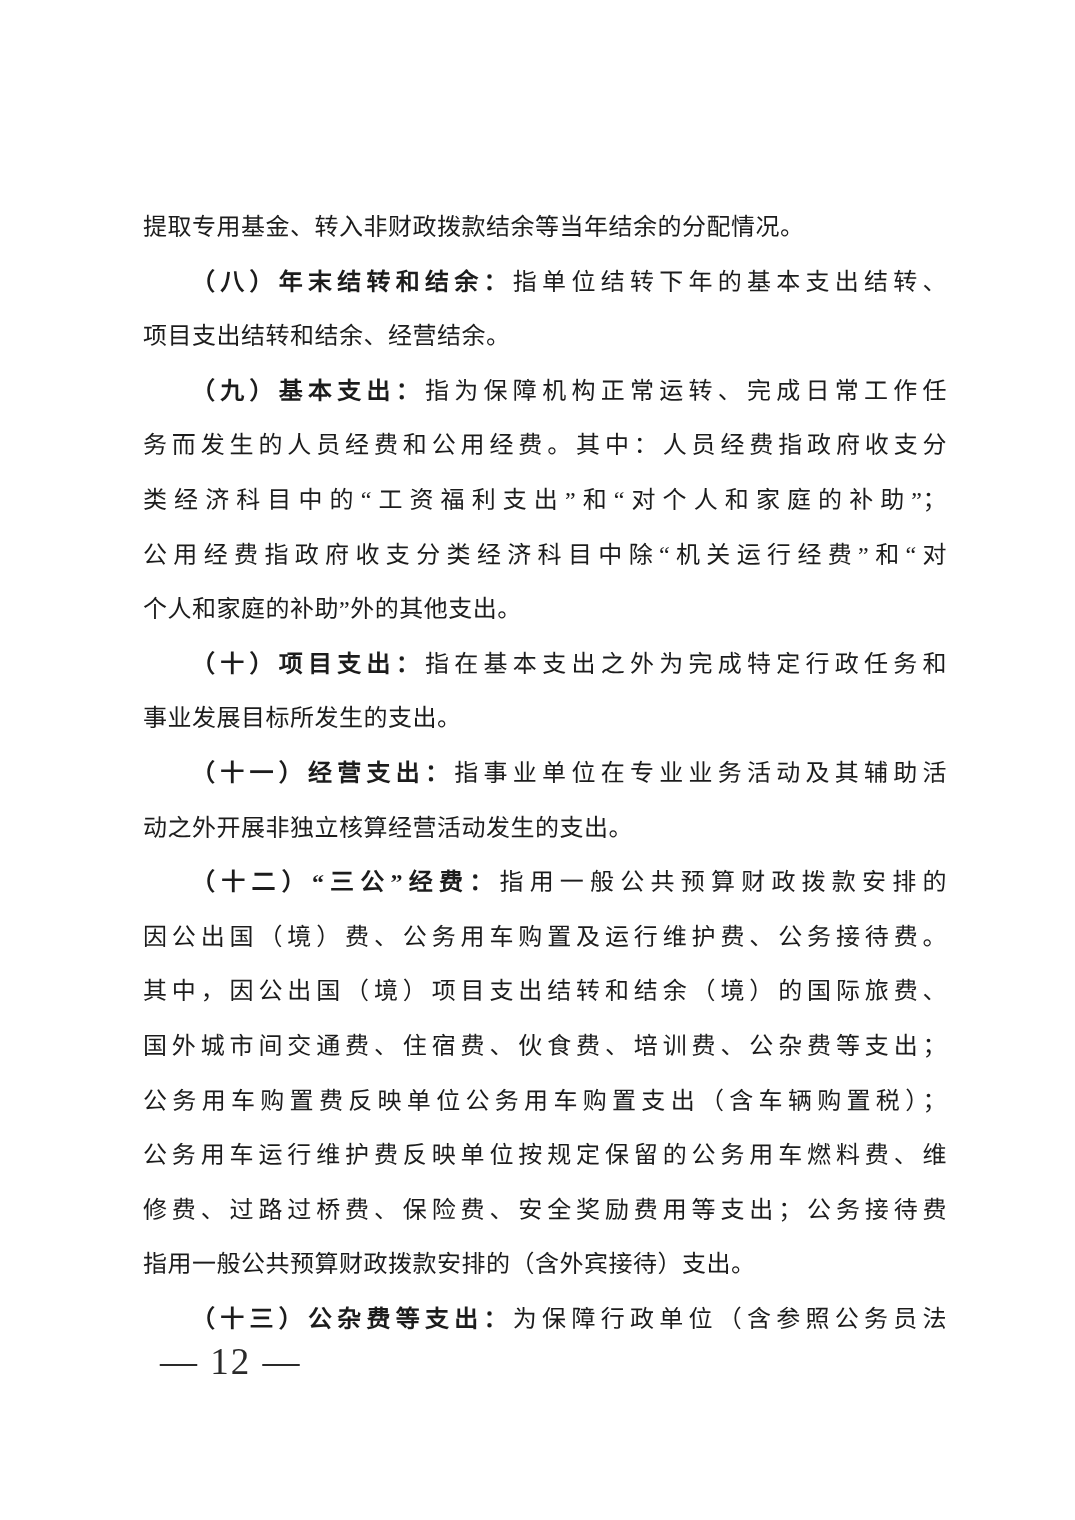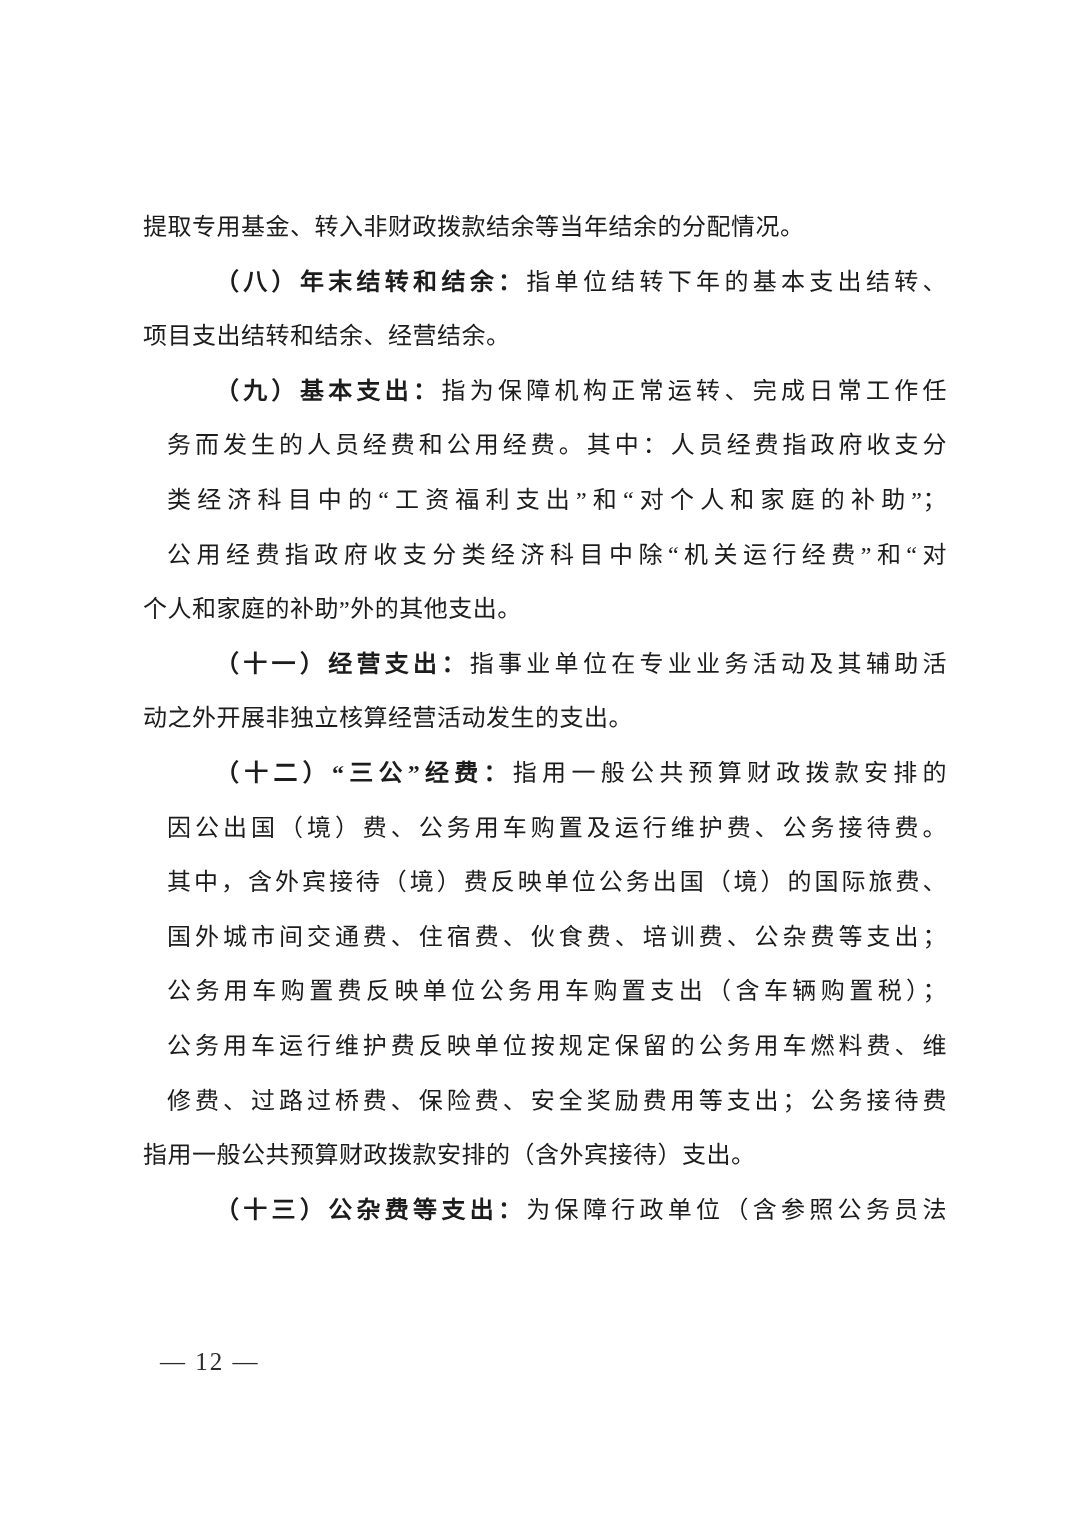--- a/index.html
+++ b/index.html
@@ -30,53 +30,54 @@
     white-space: nowrap;
     text-align: left;
   }
   .line.indent {
     text-indent: 2em;
   }
   .line.fill {
     text-align: justify;
     text-align-last: justify;
     white-space: normal;
-    margin-left: 24px;
   }
   .line b {
     font-weight: 700;
   }
   .footer-pagenum {
     position: absolute;
     left: 160px;
     top: 1342px;
-    font-size: 25px;
+    font-size: 37px;
     line-height: 40px;
     color: #2a2a2a;
     letter-spacing: 2px;
   }
 </style>
 </head>
 <body>
 
 <div class="page">
   <div class="text-body">
       <div class="line"><span>提取专用基金、转入非财政拨款结余等当年结余的分配情况。</span></div>
       <div class="line indent fill"><b>（八）年末结转和结余：</b><span>指单位结转下年的基本支出结转、</span></div>
       <div class="line"><span>项目支出结转和结余、经营结余。</span></div>
       <div class="line indent fill"><b>（九）基本支出：</b><span>指为保障机构正常运转、完成日常工作任</span></div>
       <div class="line fill"><span>务而发生的人员经费和公用经费。其中：人员经费指政府收支分</span></div>
       <div class="line fill"><span>类经济科目中的“工资福利支出”和“对个人和家庭的补助”；</span></div>
       <div class="line fill"><span>公用经费指政府收支分类经济科目中除“机关运行经费”和“对</span></div>
       <div class="line"><span>个人和家庭的补助”外的其他支出。</span></div>
+      <div class="line indent fill"><b>（十）项目支出：</b><span>指在基本支出之外为完成特定行政任务和</span></div>
+      <div class="line"><span>事业发展目标所发生的支出。</span></div>
       <div class="line indent fill"><b>（十一）经营支出：</b><span>指事业单位在专业业务活动及其辅助活</span></div>
       <div class="line"><span>动之外开展非独立核算经营活动发生的支出。</span></div>
       <div class="line indent fill"><b>（十二）“三公”经费：</b><span>指用一般公共预算财政拨款安排的</span></div>
       <div class="line fill"><span>因公出国（境）费、公务用车购置及运行维护费、公务接待费。</span></div>
-      <div class="line fill"><span>其中，含外宾接待（境）费反映单位公务出国（境）的国际旅费、</span></div>
+      <div class="line fill"><span>其中，因公出国（境）项目支出结转和结余（境）的国际旅费、</span></div>
       <div class="line fill"><span>国外城市间交通费、住宿费、伙食费、培训费、公杂费等支出；</span></div>
       <div class="line fill"><span>公务用车购置费反映单位公务用车购置支出（含车辆购置税）；</span></div>
       <div class="line fill"><span>公务用车运行维护费反映单位按规定保留的公务用车燃料费、维</span></div>
       <div class="line fill"><span>修费、过路过桥费、保险费、安全奖励费用等支出；公务接待费</span></div>
       <div class="line"><span>指用一般公共预算财政拨款安排的（含外宾接待）支出。</span></div>
       <div class="line indent fill"><b>（十三）公杂费等支出：</b><span>为保障行政单位（含参照公务员法</span></div>
     </div>
   <div class="footer-pagenum">— 12 —</div>
 </div>
 

